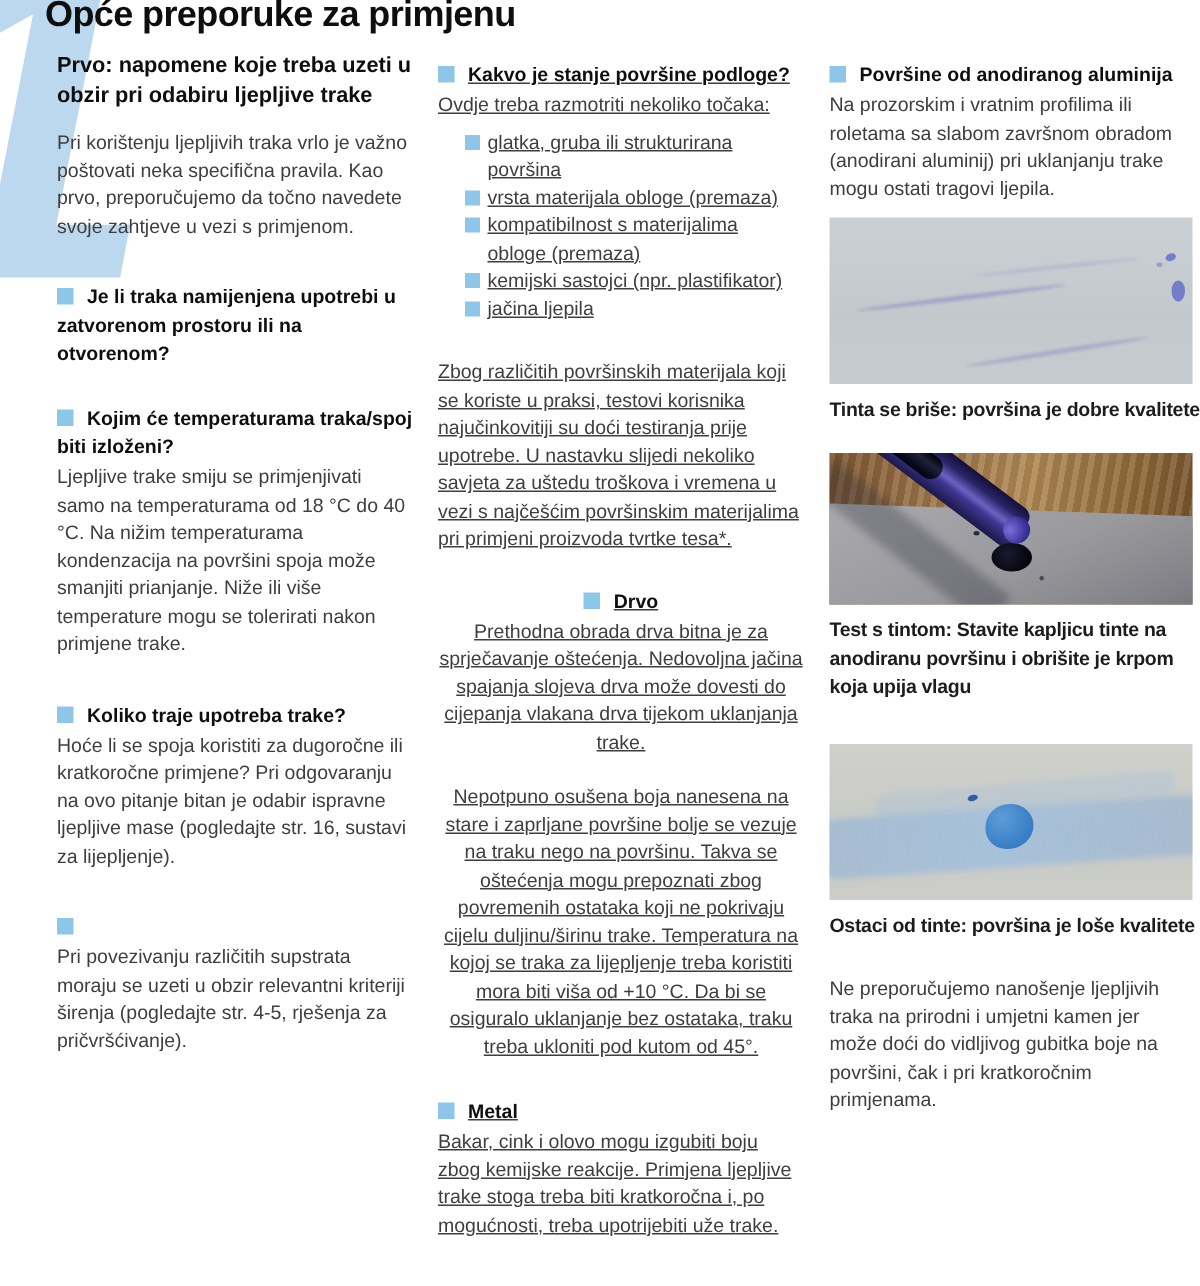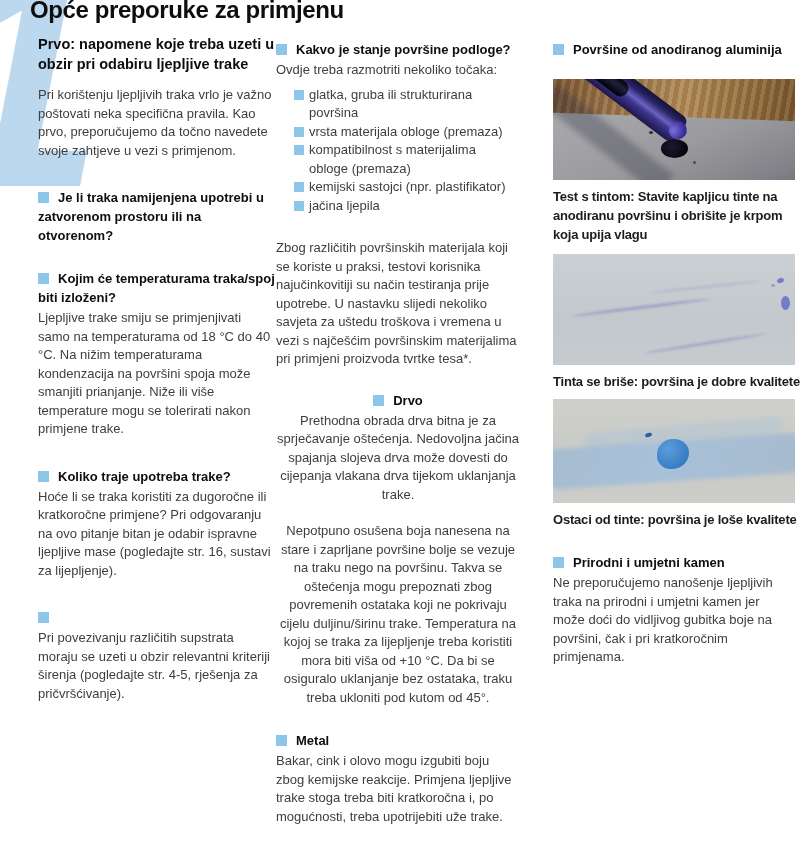--- a/index.html
+++ b/index.html
@@ -11,21 +11,21 @@
     position:absolute;left:-70px;top:-78px;z-index:0;
     font-size:312px;line-height:1;font-weight:bold;font-style:italic;
     color:#bcd8ef;user-select:none;
   }
   .page-title{
     position:absolute;left:30px;top:-4px;margin:0;z-index:2;
     font-size:24px;font-weight:bold;color:#0e0e0e;letter-spacing:-0.4px;
   }
   .col{position:absolute;z-index:1;font-size:13px;line-height:18.5px;}
   .col1{left:38px;top:34px;width:238px;}
-  .col2{left:276px;top:40px;width:244px;}
+  .col2{left:292px;top:40px;width:244px;text-decoration:underline;}
   .col3{left:553px;top:40px;width:242px;}
 
   .lead-heading{
     margin:0 0 12px 0;font-size:14.5px;line-height:20px;font-weight:bold;color:#0e0e0e;
   }
   .para{margin:0;color:#3e3e3e;}
   .sec{margin-top:24px;}
   .sec-tight{margin-top:22px;text-align:center;}
   .sec-wide{margin-top:28px;}
   .sec-head{font-weight:bold;color:#0e0e0e;line-height:19px;margin:0 0 2px 0;}
@@ -37,21 +37,21 @@
 
   .bullets{list-style:none;margin:6px 4px 0 0;padding:0;}
   .bullets li{position:relative;padding-left:33px;margin:0;line-height:18.5px;}
   .bullets .bsq{
     position:absolute;left:18px;top:4px;width:10px;height:10px;background:#8ec6ea;
   }
   .para-gap{margin-top:24px;}
 
   .figure{margin:20px 0 0 0;padding:0;}
   .figure-mid{margin-top:10px;}
-  .figure-last{margin-top:8px;}
+  .figure-last{margin-top:29px;}
   .photo{position:relative;width:242px;overflow:hidden;}
   .caption{
     margin:7px 0 0 0;font-weight:bold;font-size:13px;line-height:19px;color:#1c1c1c;
     letter-spacing:-0.2px;
   }
   .caption-nowrap{white-space:nowrap;}
 
   
   .photo1{height:101px;background:
     repeating-linear-gradient(100deg, rgba(255,255,255,0.10) 0 4px, rgba(60,30,0,0.10) 4px 9px),
@@ -132,21 +132,21 @@
       <div class="sec-head"><span class="sq"></span><span>Je li traka namijenjena upotrebi u zatvorenom prostoru ili na otvorenom?</span></div>
     </div>
 
     <div class="sec">
       <div class="sec-head"><span class="sq"></span><span>Kojim će temperaturama traka/spoj biti izloženi?</span></div>
       <p class="para">Ljepljive trake smiju se primjenjivati samo na temperaturama od 18 °C do 40 °C. Na nižim temperaturama kondenzacija na površini spoja može smanjiti prianjanje. Niže ili više temperature mogu se tolerirati nakon primjene trake.</p>
     </div>
 
     <div class="sec sec-wide">
       <div class="sec-head"><span class="sq"></span><span>Koliko traje upotreba trake?</span></div>
-      <p class="para">Hoće li se traka koristiti za dugoročne ili kratkoročne primjene? Pri odgovaranju na ovo pitanje bitan je odabir ispravne ljepljive mase (pogledajte str. 16, sustavi za lijepljenje).</p>
+      <p class="para">Hoće li se spoja koristiti za dugoročne ili kratkoročne primjene? Pri odgovaranju na ovo pitanje bitan je odabir ispravne ljepljive mase (pogledajte str. 16, sustavi za lijepljenje).</p>
     </div>
 
     <div class="sec sec-wide">
       <div class="sec-head"><span class="sq"></span></div>
       <p class="para">Pri povezivanju različitih supstrata moraju se uzeti u obzir relevantni kriteriji širenja (pogledajte str. 4-5, rješenja za pričvršćivanje).</p>
     </div>
   </div>
 
   <div class="col col2">
     <div>
@@ -154,76 +154,76 @@
       <p class="para">Ovdje treba razmotriti nekoliko točaka:</p>
       <ul class="bullets">
         <li><span class="bsq"></span><span>glatka, gruba ili strukturirana površina</span></li>
         <li><span class="bsq"></span><span>vrsta materijala obloge (premaza)</span></li>
         <li><span class="bsq"></span><span>kompatibilnost s materijalima obloge (premaza)</span></li>
         <li><span class="bsq"></span><span>kemijski sastojci (npr. plastifikator)</span></li>
         <li><span class="bsq"></span><span>jačina ljepila</span></li>
       </ul>
     </div>
 
-    <p class="para para-gap">Zbog različitih površinskih materijala koji se koriste u praksi, testovi korisnika najučinkovitiji su način testiranja prije upotrebe. U nastavku slijedi nekoliko savjeta za uštedu troškova i vremena u vezi s najčešćim površinskim materijalima pri primjeni proizvoda tvrtke tesa*.</p>
+    <p class="para para-gap">Zbog različitih površinskih materijala koji se koriste u praksi, testovi korisnika najučinkovitiji su doći testiranja prije upotrebe. U nastavku slijedi nekoliko savjeta za uštedu troškova i vremena u vezi s najčešćim površinskim materijalima pri primjeni proizvoda tvrtke tesa*.</p>
 
     <div class="sec sec-tight">
       <div class="sec-head"><span class="sq"></span><span>Drvo</span></div>
       <p class="para">Prethodna obrada drva bitna je za sprječavanje oštećenja. Nedovoljna jačina spajanja slojeva drva može dovesti do cijepanja vlakana drva tijekom uklanjanja trake.</p>
       <p class="para">Nepotpuno osušena boja nanesena na stare i zaprljane površine bolje se vezuje na traku nego na površinu. Takva se oštećenja mogu prepoznati zbog povremenih ostataka koji ne pokrivaju cijelu duljinu/širinu trake. Temperatura na kojoj se traka za lijepljenje treba koristiti mora biti viša od +10 °C. Da bi se osiguralo uklanjanje bez ostataka, traku treba ukloniti pod kutom od 45°.</p>
     </div>
 
     <div class="sec">
       <div class="sec-head"><span class="sq"></span><span>Metal</span></div>
       <p class="para">Bakar, cink i olovo mogu izgubiti boju zbog kemijske reakcije. Primjena ljepljive trake stoga treba biti kratkoročna i, po mogućnosti, treba upotrijebiti uže trake.</p>
     </div>
   </div>
 
   <div class="col col3">
     <div>
       <div class="sec-head"><span class="sq"></span><span>Površine od anodiranog aluminija</span></div>
-    </div>
-
-    <figure class="figure">
-      <div class="photo photo1">
-        <div class="plate1"></div>
-        <div class="pen-shadow"></div>
-        <div class="pen">
-
-          <div class="pen-window"></div>
-          <div class="pen-tipdrop"></div>
-        </div>
-        <div class="ink-dot"></div>
-        <div class="ink-speck speck1"></div>
-        <div class="ink-speck speck2"></div>
-      </div>
-      <figcaption class="caption">Test s tintom: Stavite kapljicu tinte na anodiranu površinu i obrišite je krpom koja upija vlagu</figcaption>
-    </figure>
+      <p class="para">Na prozorskim i vratnim profilima ili roletama sa slabom završnom obradom (anodirani aluminij) pri uklanjanju trake mogu ostati tragovi ljepila.</p>
+    </div>
 
     <figure class="figure figure-mid">
       <div class="photo photo2">
         <div class="streak streak-a"></div>
         <div class="streak streak-b"></div>
         <div class="streak streak-c"></div>
         <div class="splotch splotch-a"></div>
         <div class="splotch splotch-b"></div>
         <div class="splotch splotch-c"></div>
       </div>
       <figcaption class="caption caption-nowrap">Tinta se briše: površina je dobre kvalitete</figcaption>
     </figure>
 
+    <figure class="figure">
+      <div class="photo photo1">
+        <div class="plate1"></div>
+        <div class="pen-shadow"></div>
+        <div class="pen">
+
+          <div class="pen-window"></div>
+          <div class="pen-tipdrop"></div>
+        </div>
+        <div class="ink-dot"></div>
+        <div class="ink-speck speck1"></div>
+        <div class="ink-speck speck2"></div>
+      </div>
+      <figcaption class="caption">Test s tintom: Stavite kapljicu tinte na anodiranu površinu i obrišite je krpom koja upija vlagu</figcaption>
+    </figure>
+
     <figure class="figure figure-last">
       <div class="photo photo3">
         <div class="band band-upper"></div>
         <div class="band band-main"></div>
         <div class="blob"></div>
         <div class="blob-dot"></div>
       </div>
       <figcaption class="caption caption-nowrap">Ostaci od tinte: površina je loše kvalitete</figcaption>
     </figure>
 
     <div class="sec">
-      <div class="sec-head"><span class="sq"></span><span>Prirodni i umjetni kamen</span></div>
       <p class="para">Ne preporučujemo nanošenje ljepljivih traka na prirodni i umjetni kamen jer može doći do vidljivog gubitka boje na površini, čak i pri kratkoročnim primjenama.</p>
     </div>
   </div>
 
 </div>
 
 </body></html>

